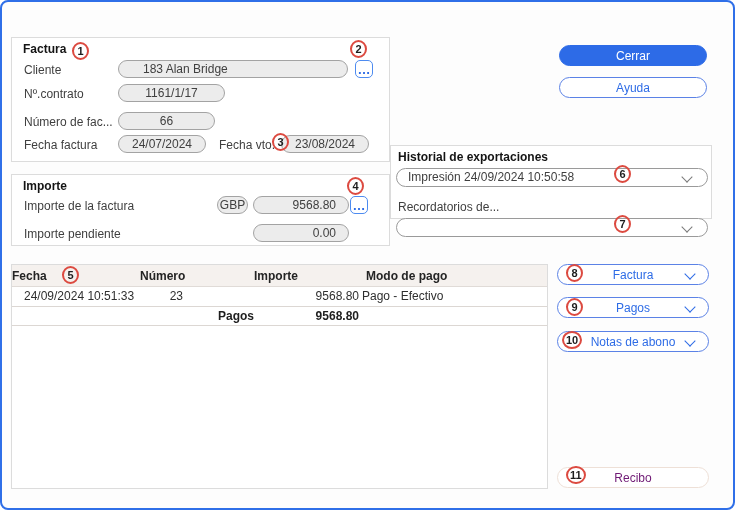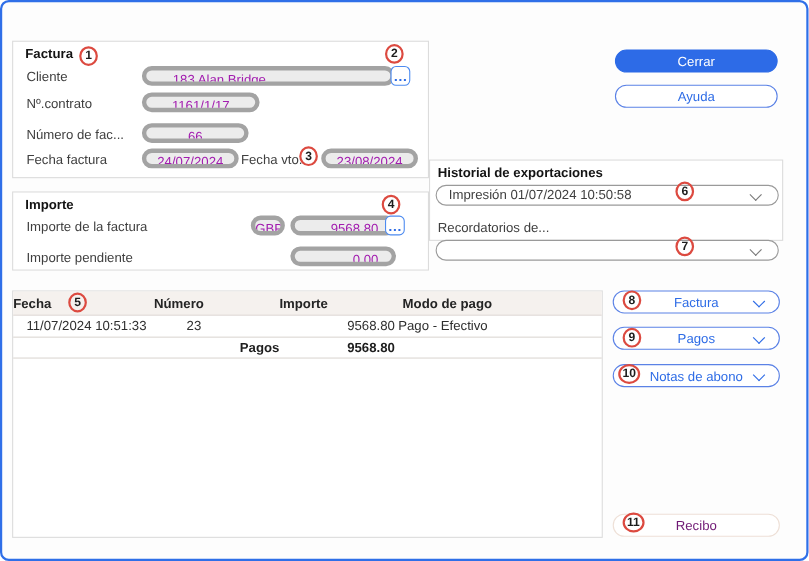--- a/index.html
+++ b/index.html
@@ -17,23 +17,23 @@
   .close-x {
     position:absolute; right:10px; top:5px; width:18px; height:18px;
     display:flex; align-items:center; justify-content:center;
     font-size:14px; color:#4a4038; cursor:pointer;
   }
   .panel { position:absolute; background:#ffffff; border:1px solid #dcdcdc; }
   .panel-title { position:absolute; left:11px; top:4px; font-size:12px; font-weight:bold; color:#141414; }
   .lbl { position:absolute; font-size:12px; color:#3f3f3f; white-space:nowrap; }
   .pill {
     position:absolute; height:18px; border-radius:9px;
-    background:#ececec; border:4px solid #a3a3a3;
-    font-size:12px; color:#a21caf; text-align:center; line-height:16px;
-    overflow:hidden; white-space:nowrap;margin-left:11px;
+    background:#ececec; border:1px solid #a3a3a3;
+    font-size:12px; color:#404040; text-align:center; line-height:16px;
+    overflow:hidden; white-space:nowrap;
   }
   .mini-btn {
     position:absolute; width:18px; height:18px; border-radius:5px;
     background:#ffffff; border:1.5px solid #4d8bf0;
     color:#2e6ce6; font-weight:bold; font-size:13px; line-height:11px;
     display:flex; align-items:center; justify-content:center; cursor:pointer;
   }
   .select {
     position:absolute; height:19px; border-radius:10px;
     background:#ffffff; border:1px solid #9a9a9a;
@@ -105,39 +105,39 @@
     <div class="pill" style="left:241px; top:49px; width:96px; text-align:right; padding-right:12px;">0.00</div>
   </div>
 
   <div class="mini-btn" style="left:348px; top:194px;">
     <span>…</span>
   </div>
 
   <div class="panel" style="left:388px; top:143px; width:322px; height:74px;">
     <span class="panel-title" style="left:7px;">Historial de exportaciones</span>
     <div class="select" style="left:5px; top:22px; width:312px;">
-      <span>Impresión 01/07/2024 10:50:58</span>
+      <span>Impresión 24/09/2024 10:50:58</span>
       <i class="chev" style="right:16px; top:4px;"></i>
     </div>
     <span class="lbl" style="left:7px; top:54px;">Recordatorios de...</span>
     <div class="select" style="left:5px; top:72px; width:312px;">
       <span></span>
       <i class="chev" style="right:16px; top:4px;"></i>
     </div>
   </div>
 
   <div class="panel" style="left:9px; top:262px; width:537px; height:225px;">
     <div class="tbl-head">
       <span style="left:0;">Fecha</span>
       <span style="left:128px;">Número</span>
       <span style="left:242px;">Importe</span>
       <span style="left:354px;">Modo de pago</span>
     </div>
     <div class="tbl-row" style="top:22px;">
-      <span style="left:12px;">11/07/2024 10:51:33</span>
+      <span style="left:12px;">24/09/2024 10:51:33</span>
       <span style="left:141px; width:30px; text-align:right;">23</span>
       <span class="num-right" style="left:250px; width:97px;">9568.80</span>
       <span style="left:350px;">Pago - Efectivo</span>
     </div>
     <div class="tbl-row tbl-sum" style="top:41px; height:20px;">
       <span style="left:206px;">Pagos</span>
       <span class="num-right" style="left:250px; width:97px;">9568.80</span>
     </div>
   </div>
 

